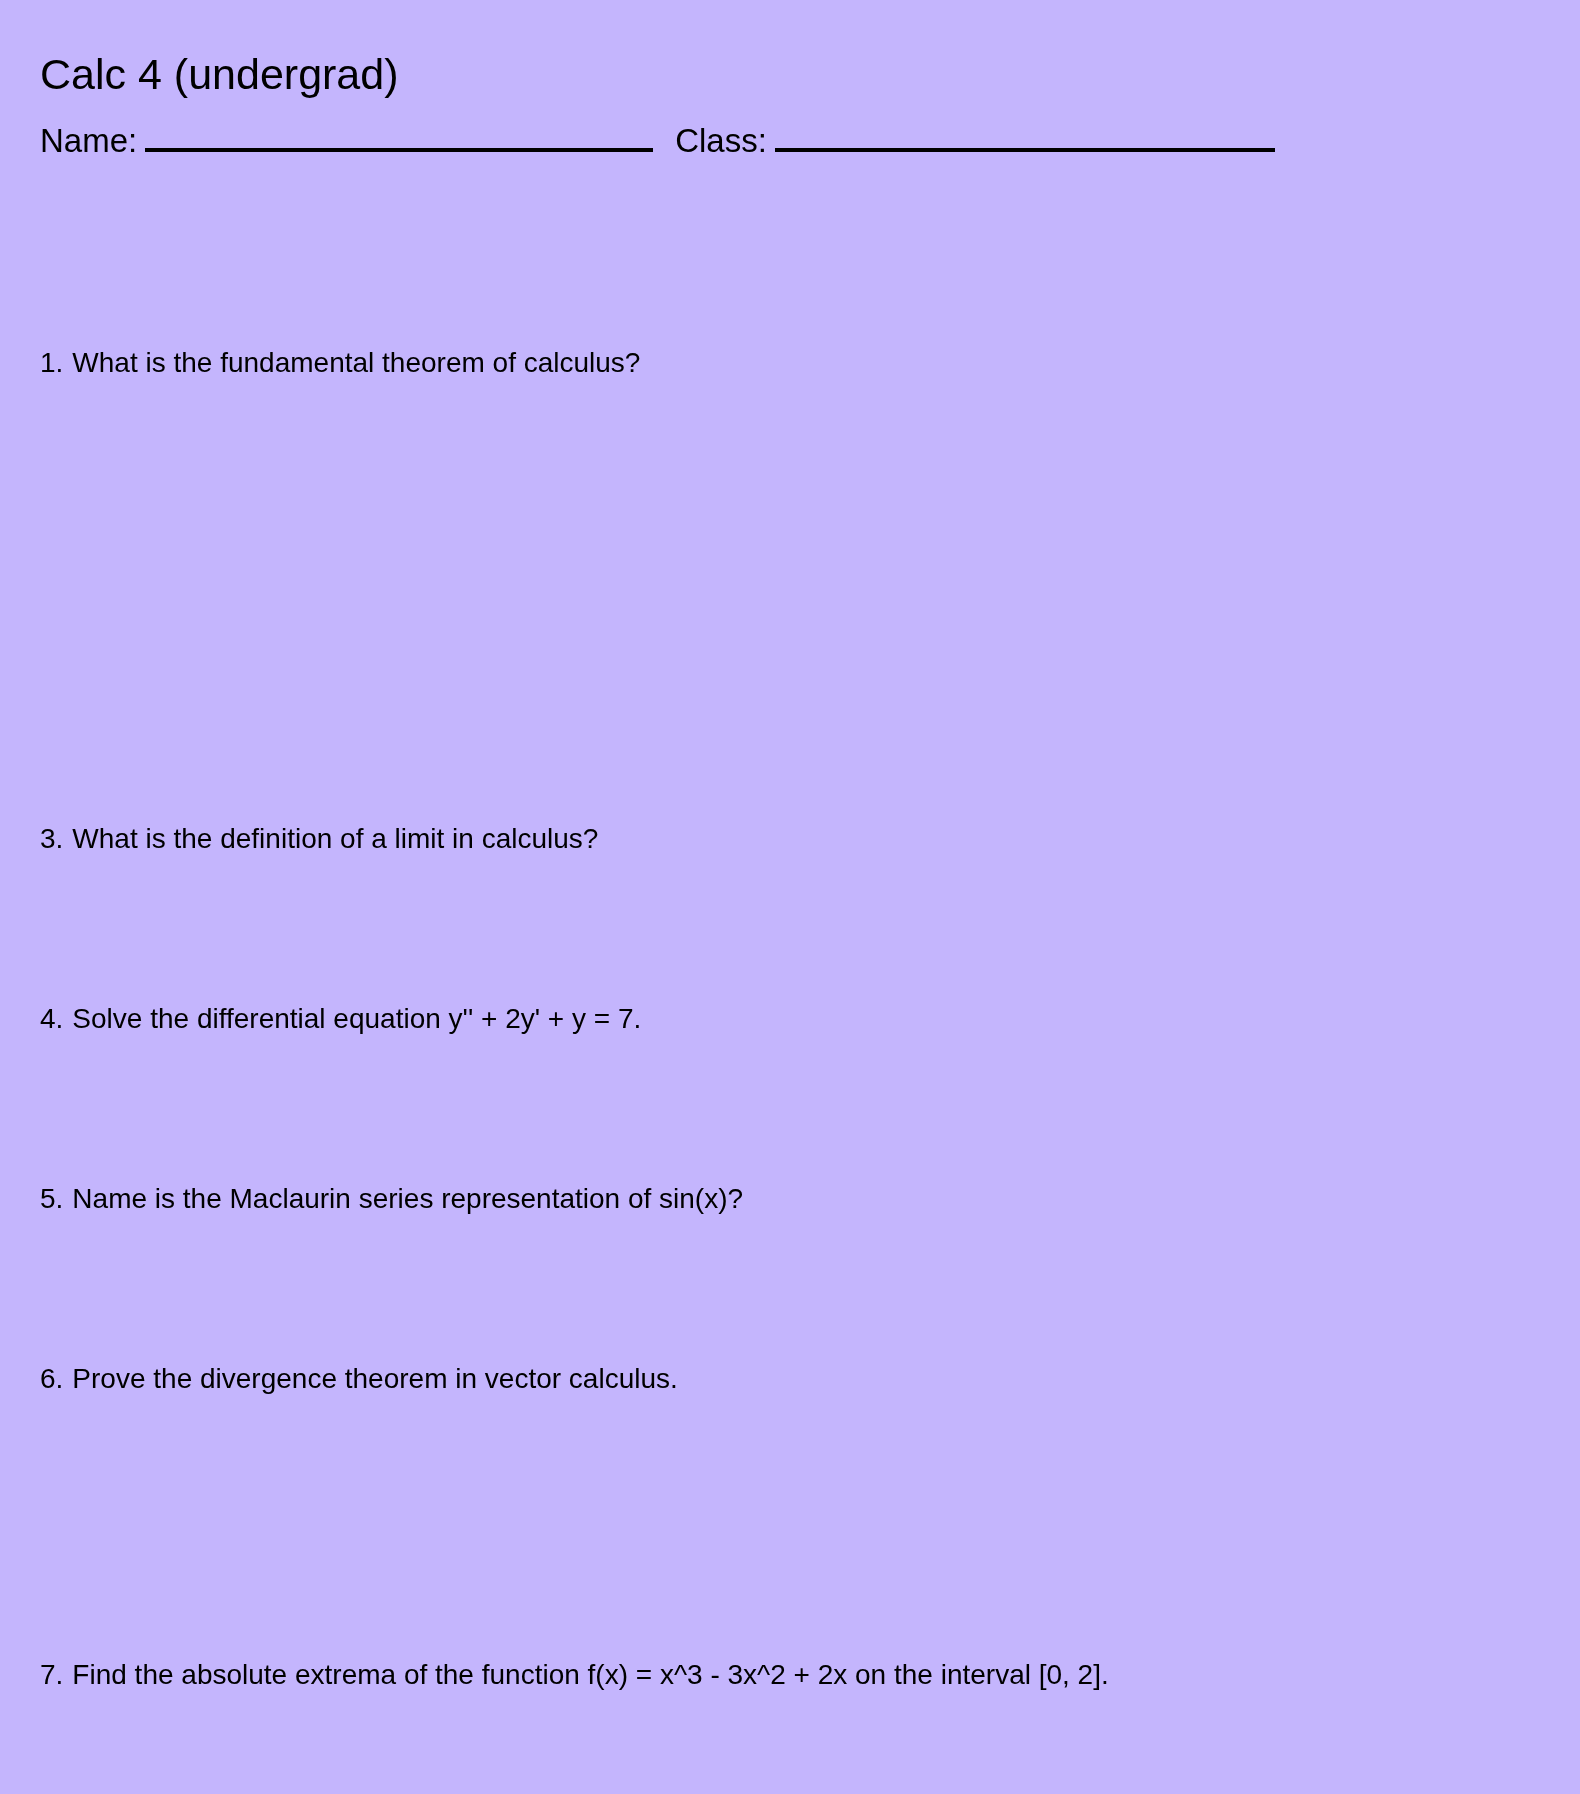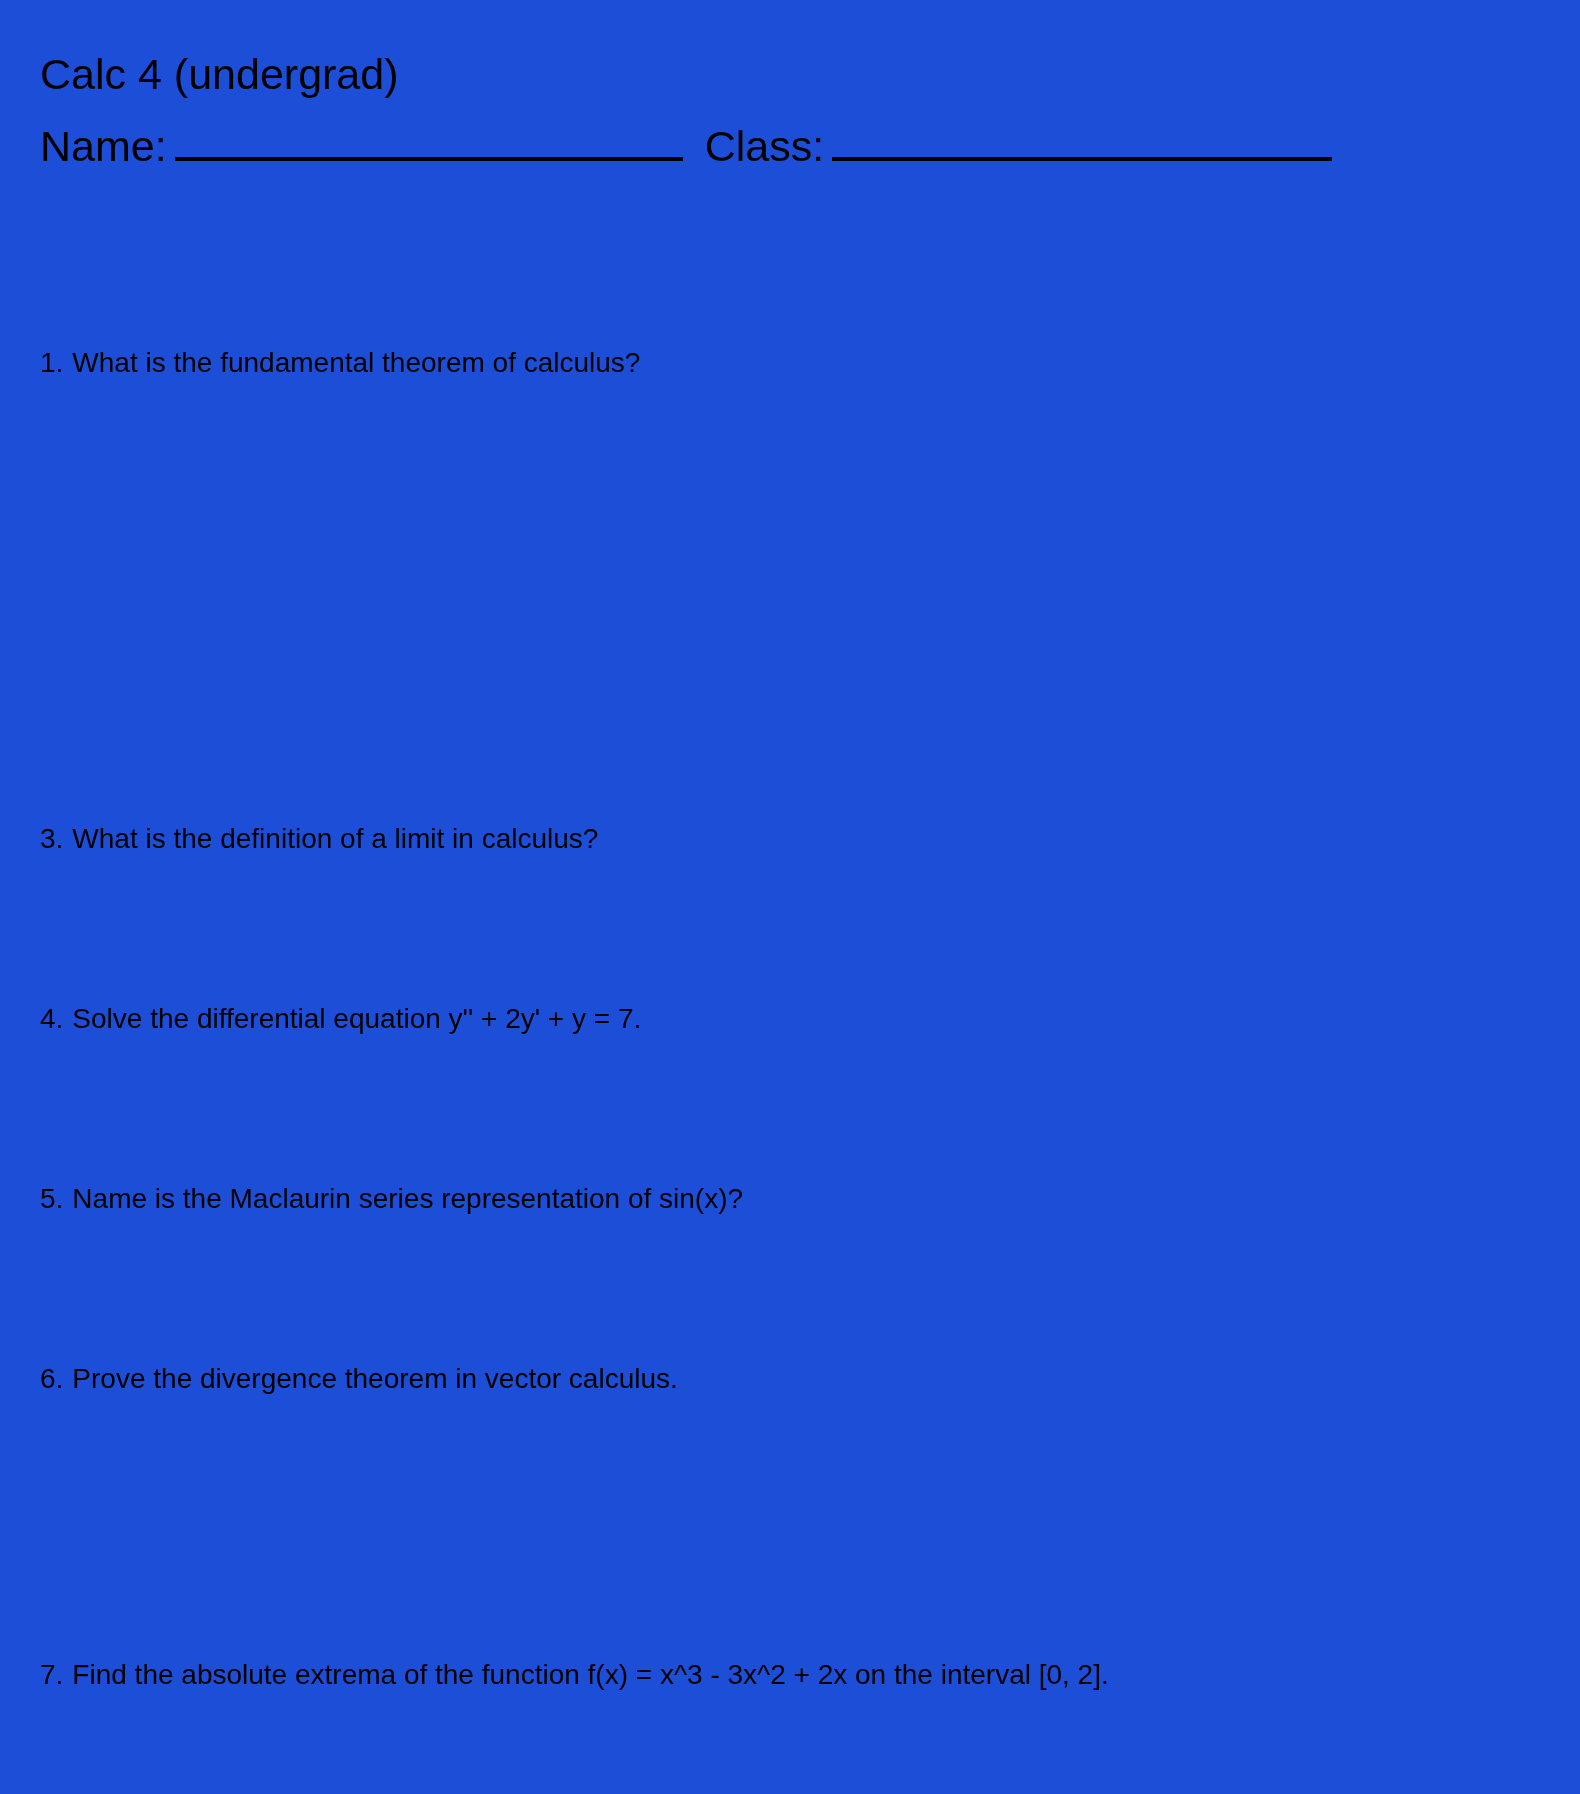--- a/index.html
+++ b/index.html
@@ -1,41 +1,41 @@
 <!DOCTYPE html>
 <html><head>
 <meta charset="utf-8">
 <style>
   * { margin: 0; padding: 0; box-sizing: border-box; }
   html, body { background: #ffffff; }
   .page {
     position: relative;
     width: 1580px;
     height: 1794px;
-    background: #1d4ed8;
+    background: #c4b5fd;
     color: #000000;
     font-family: "Liberation Sans", sans-serif;
     overflow: hidden;
   }
   .doc-title {
     position: absolute;
     left: 40px;
     top: 50px;
     font-size: 43px;
     line-height: 1.15;
     font-weight: 400;
     color: #000;
   }
   .name-class-row {
     position: absolute;
     left: 40px;
     top: 122px;
     display: flex;
     align-items: baseline;
-    font-size: 43px;
+    font-size: 33px;
     line-height: 1.15;
     white-space: nowrap;
   }
   .field-label { color: #000; }
   .blank-line {
     display: inline-block;
     height: 10px;
     border-bottom: 4px solid #000;
   }
   .blank-name { width: 508px; margin-left: 8px; }

